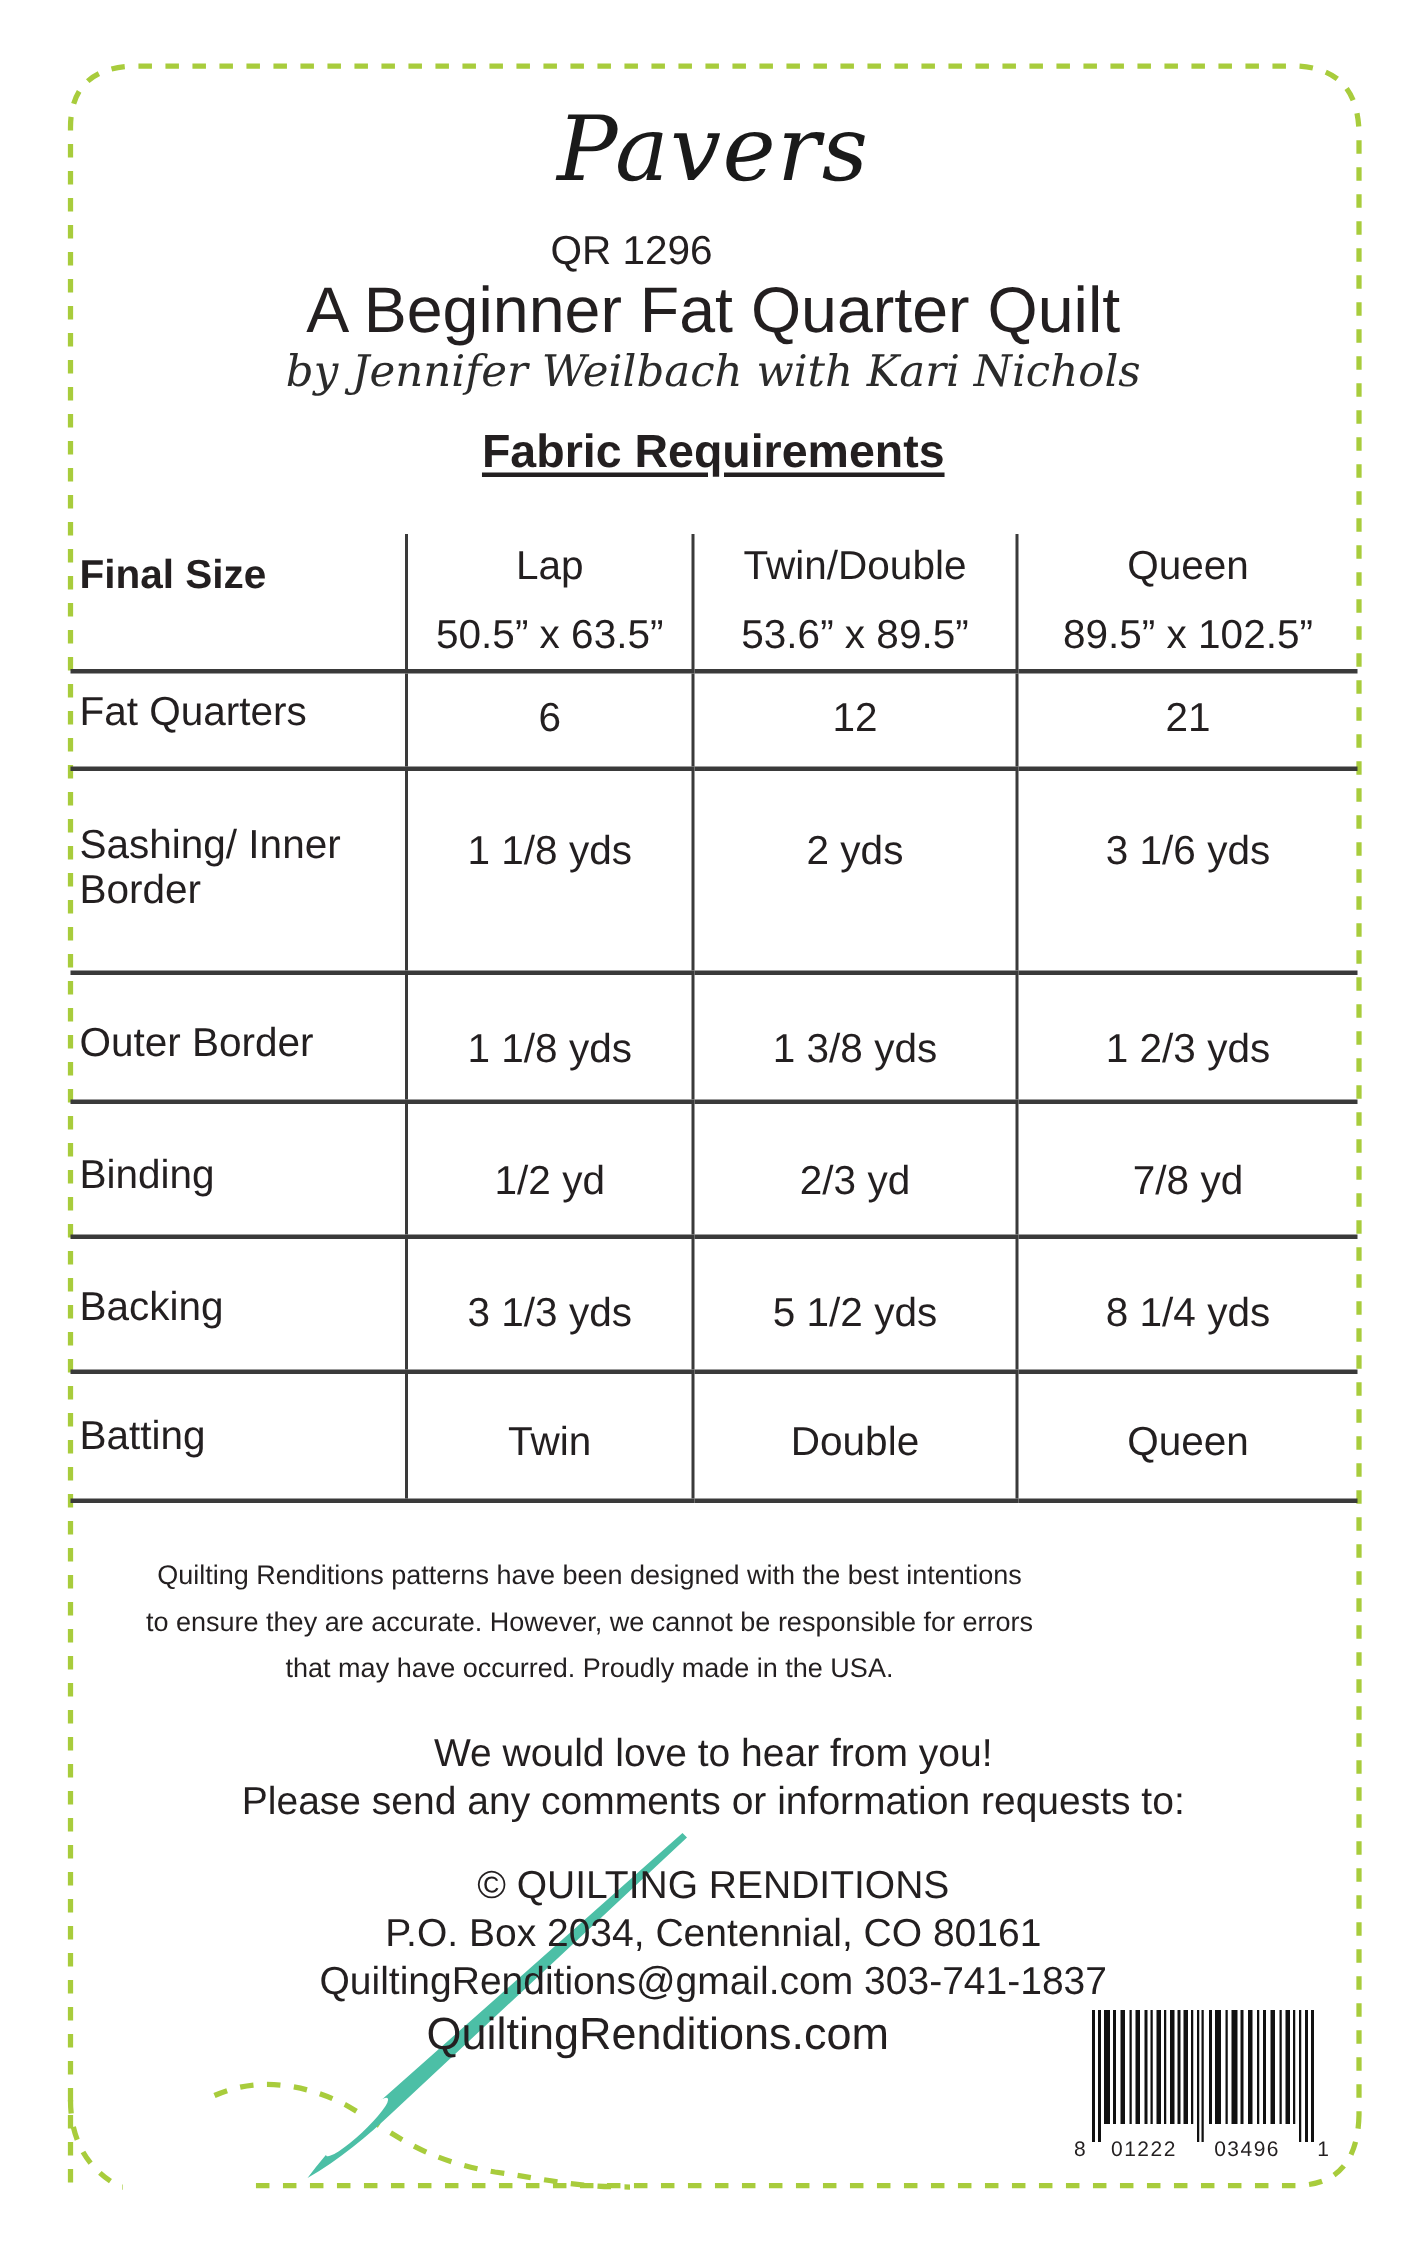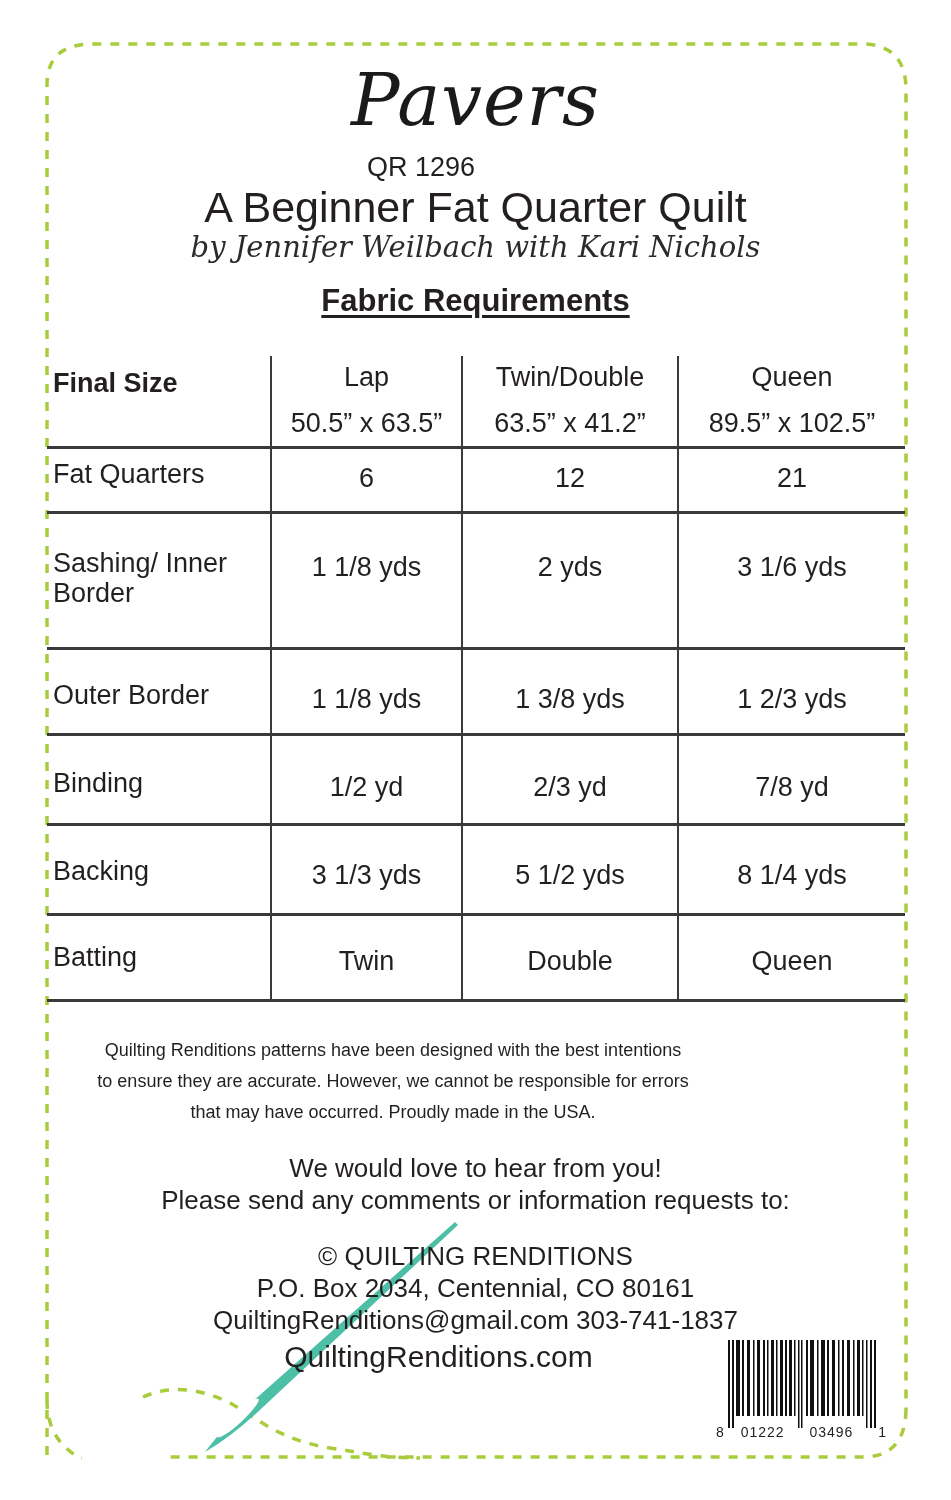--- a/index.html
+++ b/index.html
@@ -1,18 +1,18 @@
 <!DOCTYPE html>
 <html><head>
 <meta charset="utf-8">
 <style>
   html, body { margin:0; padding:0; background:#ffffff; }
   body { width:951px; height:1500px; position:relative; overflow:hidden; font-family:"Liberation Sans", sans-serif; color:#231f20; }
   .frame-svg { position:absolute; left:0; top:0; width:951px; height:1500px; pointer-events:none; }
-  .title { position:absolute; left:0; width:951px; top:50px; text-align:center; font-family:"DejaVu Serif", serif; font-style:italic; font-size:72px; line-height:100px; letter-spacing:1px; color:#1a1a1a; }
+  .title { position:absolute; left:0; width:951px; top:50px; text-align:center; font-family:"DejaVu Serif", serif; font-style:italic; font-size:60px; line-height:100px; letter-spacing:1px; color:#1a1a1a; }
   .code { position:absolute; left:0; width:842px; top:152px; text-align:center; font-size:27px; line-height:30px; }
   .subtitle { position:absolute; left:0; width:951px; top:184px; text-align:center; font-size:43px; line-height:46px; }
   .byline { position:absolute; left:0; width:951px; top:230px; text-align:center; font-family:"DejaVu Serif", serif; font-style:italic; font-size:29px; line-height:34px; color:#2b2b2b; }
   .section-title { position:absolute; left:0; width:951px; top:283px; text-align:center; font-size:31px; line-height:36px; font-weight:bold; }
   .section-title span { text-decoration:underline; text-underline-offset:4px; }
 
   .req-table { position:absolute; left:47px; top:356px; width:858px; border-collapse:collapse; table-layout:fixed; }
   .req-table td { padding:0; vertical-align:top; font-size:27px; line-height:30px; color:#231f20; }
   .req-table td + td { border-left:2px solid #3a3a3a; text-align:center; }
   .req-table tr.body-row td { border-top:3px solid #3a3a3a; }
@@ -64,21 +64,21 @@
   </colgroup>
   <tbody>
       <tr class="hdr">
     <td class="label-cell">Final Size</td>
     <td class="size-col">
       <span class="size-name">Lap</span>
       <span class="size-dim">50.5” x 63.5”</span>
     </td>
     <td class="size-col">
       <span class="size-name">Twin/Double</span>
-      <span class="size-dim">63.5” x 41.2”</span>
+      <span class="size-dim">53.6” x 89.5”</span>
     </td>
     <td class="size-col">
       <span class="size-name">Queen</span>
       <span class="size-dim">89.5” x 102.5”</span>
     </td>
   </tr>
   <tr class="body-row" style="height:65px">
     <td class="label-cell" style="padding-top:10px">Fat Quarters</td>
     <td style="padding-top:14px">6</td>
     <td style="padding-top:14px">12</td>

